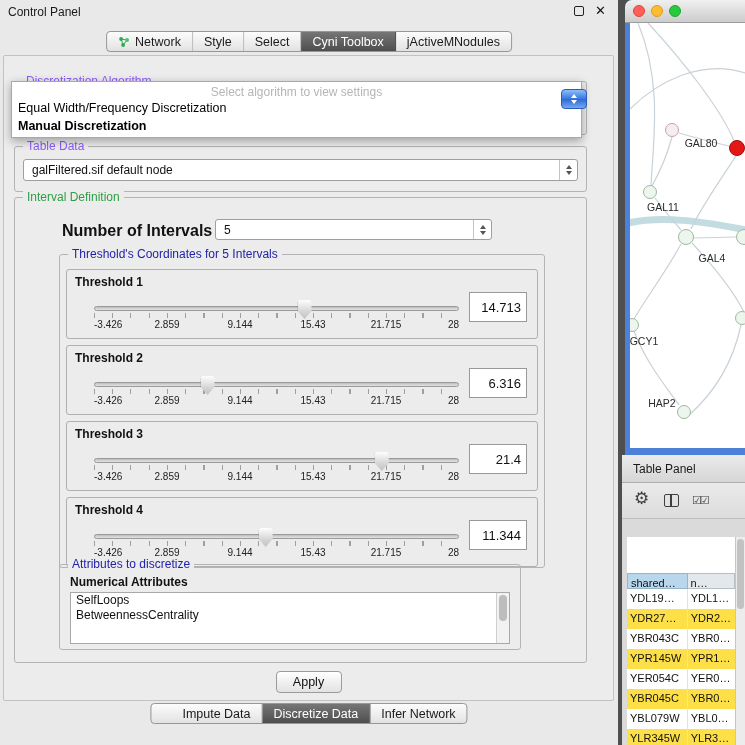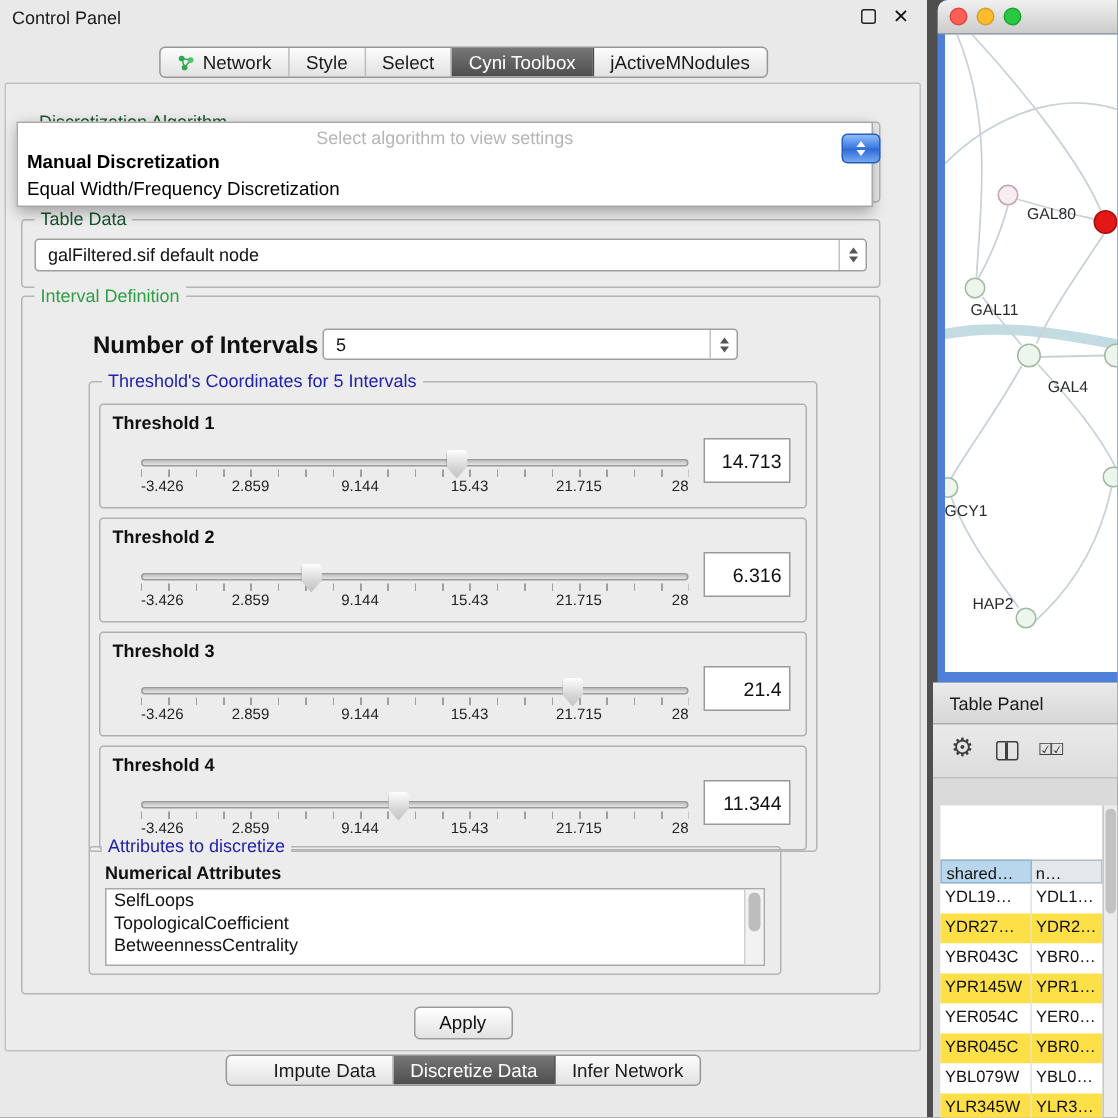--- a/index.html
+++ b/index.html
@@ -25,21 +25,21 @@
   .segmented { position:absolute; left:50%; transform:translateX(-50%); display:flex; border:1px solid #979797; border-radius:4px; background:linear-gradient(#fcfcfc,#e2e2e2); height:21px; overflow:hidden; }
   .top-seg { top:31px; }
   .bottom-seg { top:703px;padding-left:20px; }
   .seg { display:flex; align-items:center; gap:5px; padding:0 11px; font-size:12.5px; color:#1a1a1a; border-right:1px solid #bdbdbd; white-space:nowrap; cursor:default; }
   .seg:last-child { border-right:none; }
   .seg.selected { background:linear-gradient(#767676,#4e4e4e); color:#fff; border-right-color:#454545; }
 
   .cp-body { position:absolute; left:3px; top:55px; width:611px; height:646px; background:#ececec; border:1px solid #c2c2c2; border-radius:2px; }
 
   .group { position:absolute; border:1px solid #b4b4b4; border-radius:3px; }
-  .group-label { position:absolute; top:-8px; left:8px; background:#ececec; padding:0 4px; font-size:12px; color:#14532d; white-space:nowrap; }
+  .group-label { position:absolute; top:-8px; left:8px; background:#ececec; padding:0 4px; font-size:12px; color:#8b5cf6; white-space:nowrap; }
   .group-label.green { color:#2f9e44; }
   .group-label.blue  { color:#2222aa; }
 
   #algo-group { left:9px; top:25px; width:574px; height:54px; }
 
   #dropdown-overlay { position:absolute; left:7px; top:25px; width:571px; height:57px; background:#fff; border:1px solid #a8a8a8; box-shadow:0 3px 9px rgba(0,0,0,.33); z-index:30; }
   .dd-placeholder { text-align:center; color:#b5b5b5; font-size:12px; padding-top:3px; height:17px; }
   .dd-option { font-size:12.5px; padding:1px 0 1px 6px; line-height:16px; color:#000; }
   .dd-option.bold { font-weight:bold; }
 
@@ -162,22 +162,22 @@
       <span class="group-label">Discretization Algorithm</span>
     </div>
 
     <div id="algo-stepper">
       <span class="tri-up-w"></span>
       <span class="tri-down-w"></span>
     </div>
 
     <div id="dropdown-overlay">
       <div class="dd-placeholder">Select algorithm to view settings</div>
+      <div class="dd-option">Equal Width/Frequency Discretization</div>
       <div class="dd-option bold">Manual Discretization</div>
-      <div class="dd-option">Equal Width/Frequency Discretization</div>
     </div>
 
     <div class="group" id="table-data-group">
       <span class="group-label">Table Data</span>
       <div class="combo" id="table-data-combo">
         <span>galFiltered.sif default node</span>
         <span class="combo-stepper">
           <span class="tri-up"></span>
             <span class="tri-down"></span>
         </span>
@@ -277,21 +277,20 @@
       </div>
 
       <div class="group" id="attrs-group">
         <span class="group-label blue">Attributes to discretize</span>
         <span id="attrs-title">Numerical Attributes</span>
         <div id="attr-list">
           <div id="attr-scroll">
               <div id="attr-thumb"></div>
             </div>
         <div class="list-item">SelfLoops</div>
-            <div class="list-item">TopologicalCoefficient</div>
             <div class="list-item">BetweennessCentrality</div>
           </div>
       </div>
     </div>
 
     <button id="apply-btn">Apply</button>
   </div>
 
   <div class="segmented bottom-seg">
     <div class="seg">

